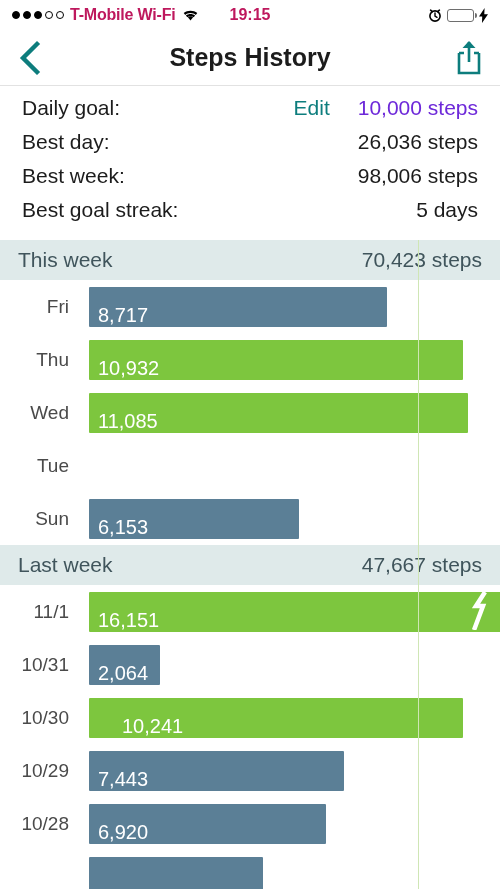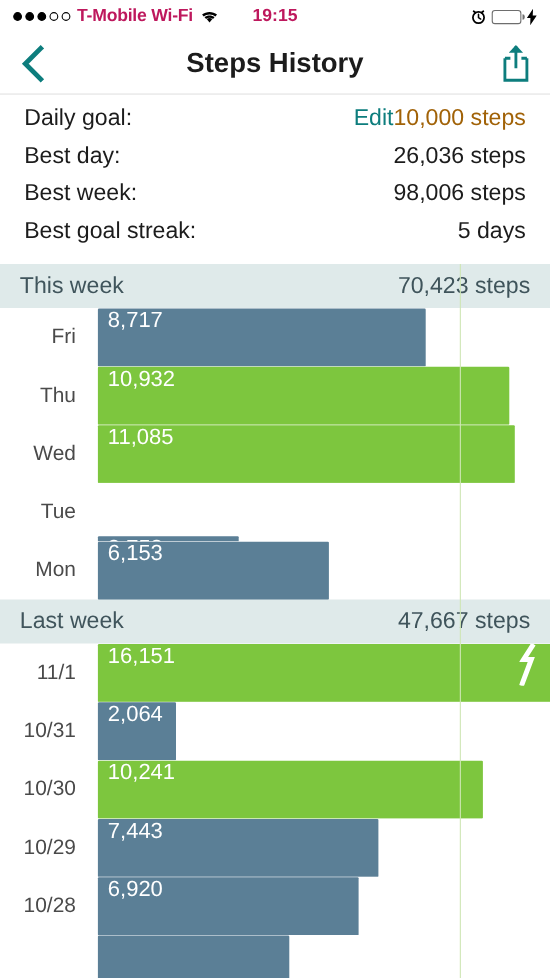--- a/index.html
+++ b/index.html
@@ -136,27 +136,27 @@
     height: 34px;
     font-size: 21px;
   }
   .summary-label {
     color: #1c1c1c;
   }
   .summary-right {
     margin-left: auto;
     display: flex;
     align-items: baseline;
-    gap: 0;
+    gap: 28px;
   }
   .summary-value {
     color: #1c1c1c;
     font-size: 21px;
   }
-  .summary-value.green { color: #a16207; }
+  .summary-value.green { color: #6d28d9; }
   #edit-link {
     color: #0d7d7d;
     font-size: 21px;
     cursor: pointer;
   }
 
   
   #chart-area {
     position: relative;
   }
@@ -206,23 +206,23 @@
     position: relative;
     flex: 1;
     height: 100%;
     margin-left: 20px;
   }
   .bar {
     position: absolute;
     top: 50%;
     transform: translateY(-50%);
     left: 0;
-    height: 53px;
-    display: flex;
-    align-items: flex-start;
+    height: 40px;
+    display: flex;
+    align-items: flex-end;
     border-radius: 1px;
   }
   .bar.blue { background: #5b7f96; }
   .bar.green { background: #7dc63e; }
   .bar-value {
     color: #ffffff;
     font-size: 20px;
     padding-left: 9px;
     white-space: nowrap;
   }
@@ -352,21 +352,21 @@
     </div>
     <div class="bar-row">
       <div class="bar-label">Tue</div>
       <div class="bar-track">
         <div class="bar blue" style="width: 128.499px; margin-top: 48px;">
           <span class="bar-value">3,758</span>
         </div>
       </div>
     </div>
     <div class="bar-row">
-      <div class="bar-label">Mon</div>
+      <div class="bar-label">Sun</div>
       <div class="bar-track">
         <div class="bar blue" style="width: 210.393px;">
           <span class="bar-value">6,153</span>
         </div>
       </div>
     </div>
     <div class="section-header">
       <span>Last week</span>
       <span class="section-total">47,667 steps</span>
     </div>
@@ -385,21 +385,21 @@
       <div class="bar-label">10/31</div>
       <div class="bar-track">
         <div class="bar blue" style="width: 70.5755px;">
           <span class="bar-value">2,064</span>
         </div>
       </div>
     </div>
     <div class="bar-row">
       <div class="bar-label">10/30</div>
       <div class="bar-track">
-        <div class="bar green" style="width: 350.176px;">
+        <div class="bar green" style="width: 350.176px; padding-left: 24px;">
           <span class="bar-value">10,241</span>
         </div>
       </div>
     </div>
     <div class="bar-row">
       <div class="bar-label">10/29</div>
       <div class="bar-track">
         <div class="bar blue" style="width: 254.503px;">
           <span class="bar-value">7,443</span>
         </div>

